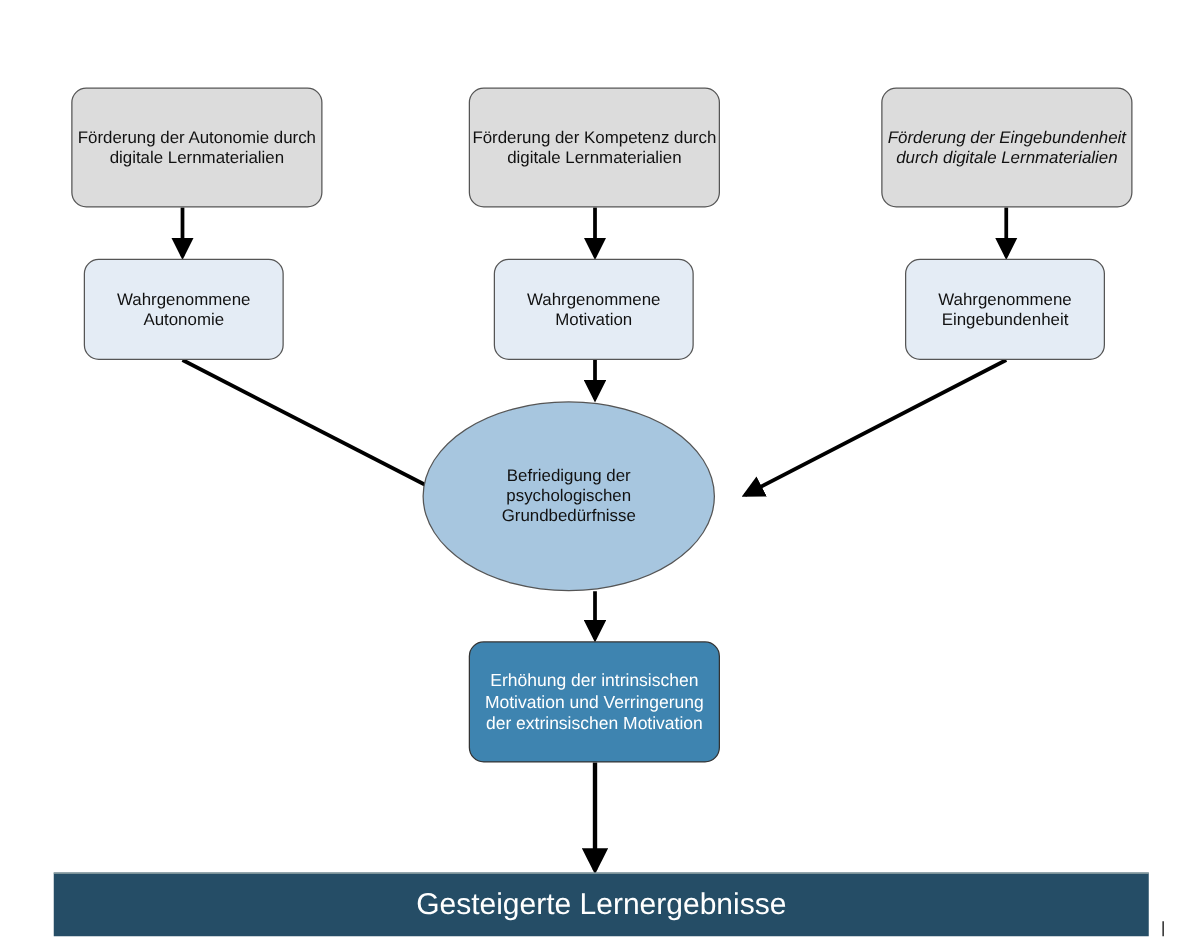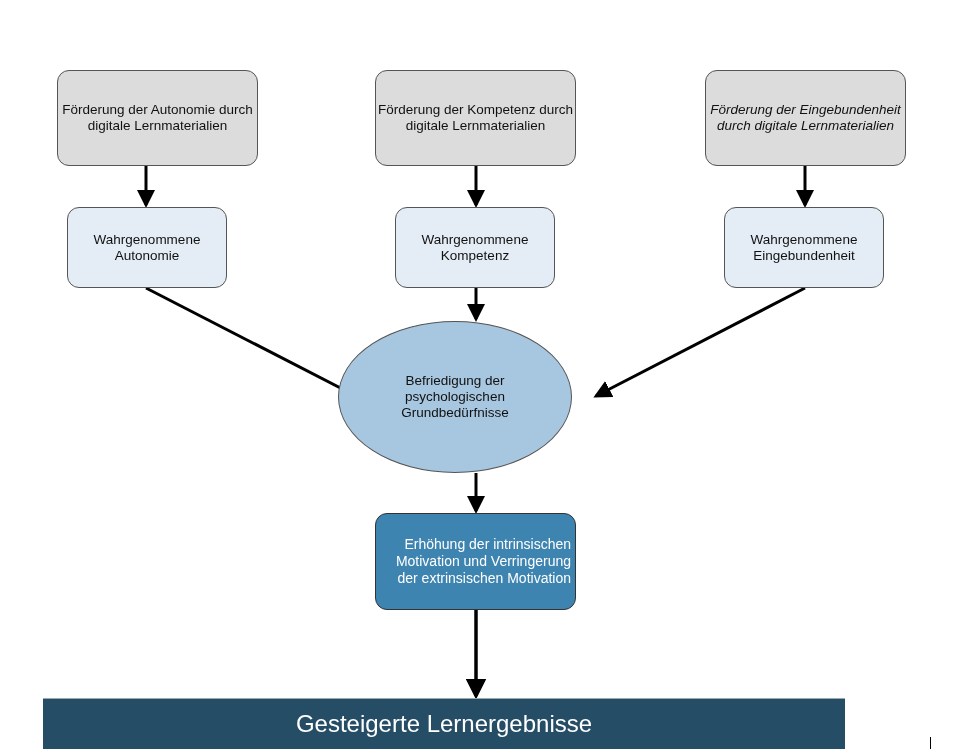--- a/index.html
+++ b/index.html
@@ -1,22 +1,22 @@
 <!DOCTYPE html>
 <html><head>
   <meta charset="utf-8">
   <style>
     html, body { margin: 0; padding: 0; background: #ffffff; }
     body { width: 954px; height: 755px; position: relative; overflow: hidden; font-family: "Liberation Sans", "DejaVu Sans", sans-serif; }
     .node { position: absolute; box-sizing: border-box; display: flex; align-items: center; justify-content: center; text-align: center; color: #111; font-size: 13.5px; line-height: 16px; }
     .top { background: #dcdcdc; border: 1px solid #555; border-radius: 12px; width: 201px; height: 96px; top: 70px; }
     .mid { background: #e4ecf5; border: 1px solid #555; border-radius: 12px; width: 160px; height: 81px; top: 207px; }
     .ellipse { left: 338px; top: 321px; width: 234px; height: 152px; background: #a7c6df; border: 1px solid #555; border-radius: 50%; }
-    .motiv { left: 375px; top: 513px; width: 201px; height: 97px; background: #3e84b0; border: 1px solid #333; border-radius: 12px; color: #ffffff; font-size: 14px; line-height: 17px; text-align: right; }
-    .outcome { left: 43px; top: 698px; width: 802px; height: 51px; background: #254d66; color: #ffffff; font-size: 24px; border-top: 1px solid #9aa; }
+    .motiv { left: 375px; top: 513px; width: 201px; height: 97px; background: #3e84b0; border: 1px solid #333; border-radius: 12px; color: #ffffff; font-size: 14px; line-height: 17px; }
+    .outcome { left: 43px; top: 698px; width: 876px; height: 51px; background: #254d66; color: #ffffff; font-size: 24px; border-top: 1px solid #9aa; }
     svg.edges { position: absolute; left: 0; top: 0; width: 954px; height: 755px; }
     .cursor-mark { position: absolute; left: 930px; top: 737px; width: 1px; height: 12px; background: #000; }
   </style>
 </head>
 <body>
 
 <svg class="edges" xmlns="http://www.w3.org/2000/svg">
   <defs>
     <marker id="ah" markerWidth="6" markerHeight="6" refX="5" refY="3" orient="auto" markerUnits="strokeWidth">
       <path d="M0,0 L6,3 L0,6 Z" fill="#000"></path>
@@ -39,21 +39,21 @@
   <span>Förderung der Kompetenz durch digitale Lernmaterialien</span>
 </div>
 <div class="node top" style="left:705px; padding: 0 0; font-style: italic;">
   <span>Förderung der Eingebundenheit durch digitale Lernmaterialien</span>
 </div>
 
 <div class="node mid" style="left:67px; padding: 0 14px; align-items: center;">
   <span>Wahrgenommene Autonomie</span>
 </div>
 <div class="node mid" style="left:395px; padding: 0 14px;">
-  <span>Wahrgenommene Kompetenz</span>
+  <span>Wahrgenommene Motivation</span>
 </div>
 <div class="node mid" style="left:724px; padding: 4px 10px;">
   <span>Wahrgenommene Eingebundenheit</span>
 </div>
 
 <div class="node ellipse" style="padding: 0 44px;">
   <span>Befriedigung der psychologischen Grundbedürfnisse</span>
 </div>
 
 <div class="node motiv" style="padding: 0 4px;">

